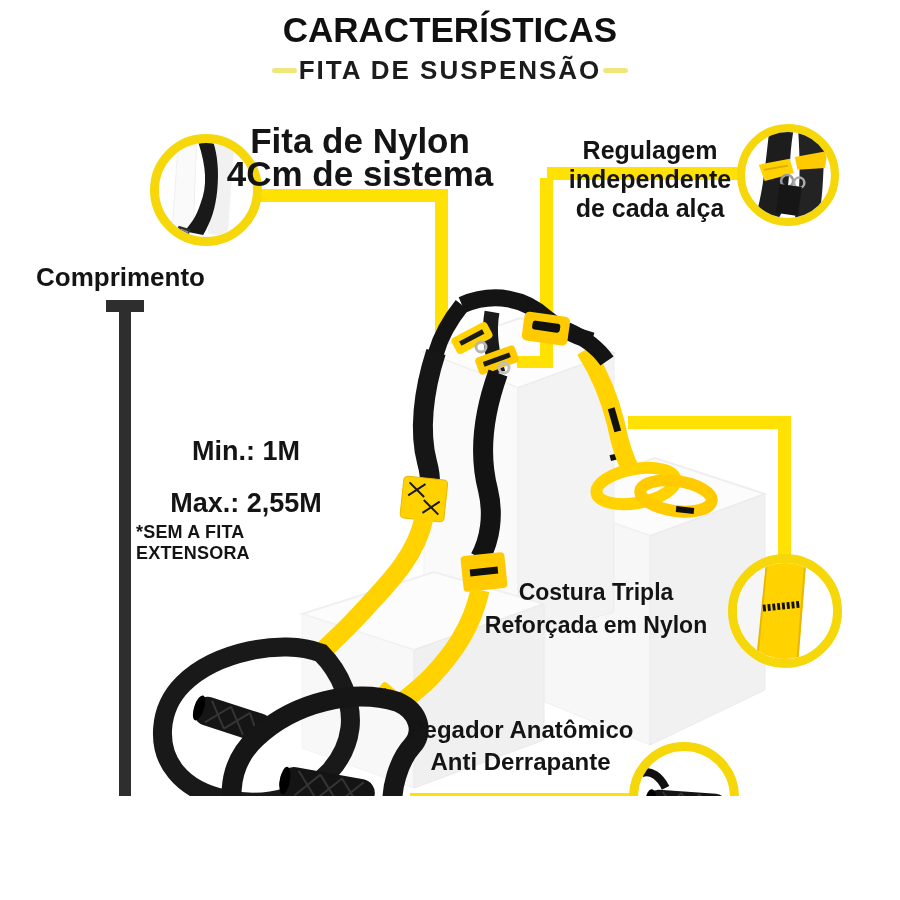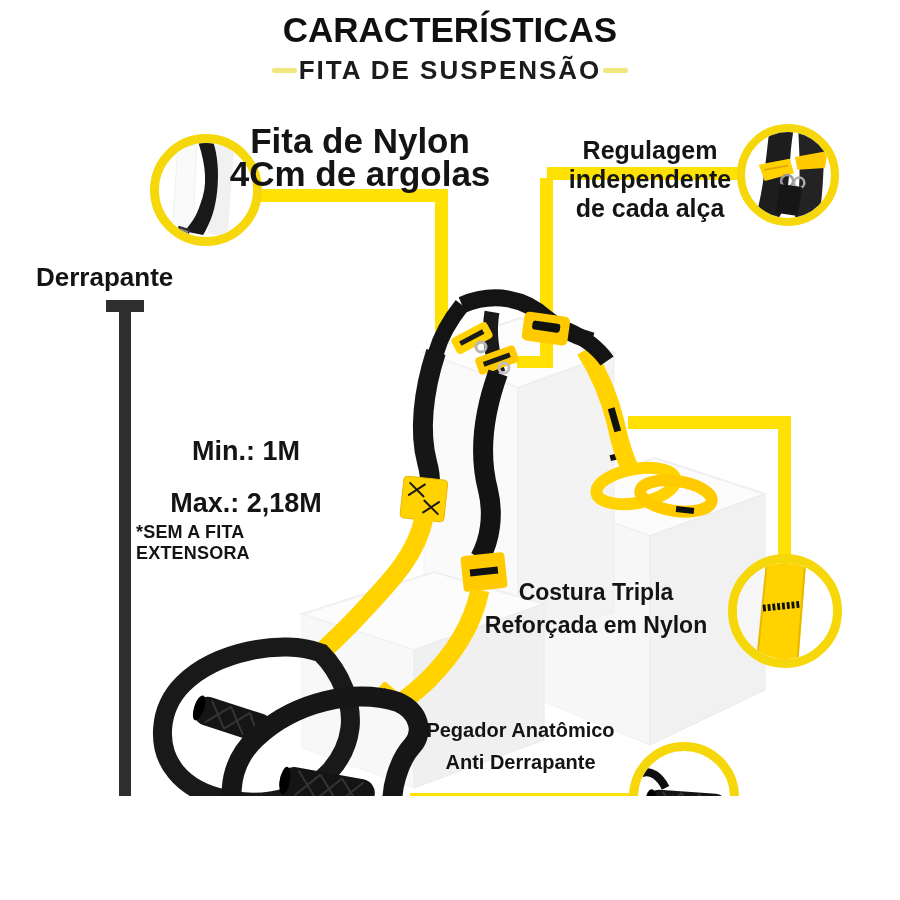--- a/index.html
+++ b/index.html
@@ -17,21 +17,21 @@
   .callout{position:absolute;text-align:center;font-weight:800;color:#141414;}
   .c-fita{left:225px;top:124px;width:270px;font-size:35px;line-height:33px;}
   .c-reg{left:538px;top:136px;width:224px;font-size:25px;line-height:29px;}
   .c-reg .small{font-size:15px;font-weight:700;line-height:20px;margin-top:2px;}
   .c-comp{left:36px;top:262px;width:200px;font-size:26px;text-align:left;}
   .c-minmax{left:136px;top:436px;width:220px;text-align:left;}
   .c-minmax .big{font-size:27px;font-weight:800;text-align:center;}
   .c-minmax .gap{height:21px;}
   .c-minmax .note{font-size:18px;font-weight:700;letter-spacing:0.2px;margin-top:3px;}
   .c-cost{left:441px;top:576px;width:310px;font-size:23px;line-height:33px;}
-  .c-peg{left:368px;top:714px;width:305px;font-size:20px;line-height:32px;}
+  .c-peg{left:368px;top:714px;width:305px;font-size:24px;line-height:32px;}
   
   .thumb{position:absolute;border-radius:50%;background:#ffffff;overflow:hidden;
          box-sizing:border-box;border:9px solid #f6d70a;}
   .thumb svg{display:block;width:100%;height:100%;}
   .t-fita{left:150px;top:134px;width:112px;height:112px;}
   .t-reg{left:737px;top:124px;width:102px;height:102px;border-width:8px;}
   .t-cost{left:728px;top:554px;width:114px;height:114px;}
   .t-peg{left:629px;top:742px;width:110px;height:110px;}
   .z1{z-index:1;} .z3{z-index:3;} .z4{z-index:4;}
 </style>
@@ -192,35 +192,35 @@
   <div class="abs title z4">CARACTERÍSTICAS</div>
 
   <div class="abs subtitle-row z4">
     <span class="dash"></span>
     <span class="subtitle">FITA DE SUSPENSÃO</span>
     <span class="dash"></span>
   </div>
 
   <div class="callout c-fita z4">
     <div>Fita de Nylon</div>
-    <div>4Cm de argolas</div>
+    <div>4Cm de sistema</div>
   </div>
 
   <div class="callout c-reg z4">
     <div>Regulagem</div>
     <div>independente</div>
     <div>de cada alça</div>
   </div>
 
-  <div class="callout c-comp z4">Derrapante</div>
+  <div class="callout c-comp z4">Comprimento</div>
 
   <div class="callout c-minmax z4">
     <div class="big">Min.: 1M</div>
     <div class="gap"></div>
-    <div class="big">Max.: 2,18M</div>
+    <div class="big">Max.: 2,55M</div>
     <div class="note">*SEM A FITA EXTENSORA</div>
   </div>
 
   <div class="callout c-cost z4">
     <div>Costura Tripla</div>
     <div>Reforçada em Nylon</div>
   </div>
 
   <div class="callout c-peg z4">
     <div>Pegador Anatômico</div>

